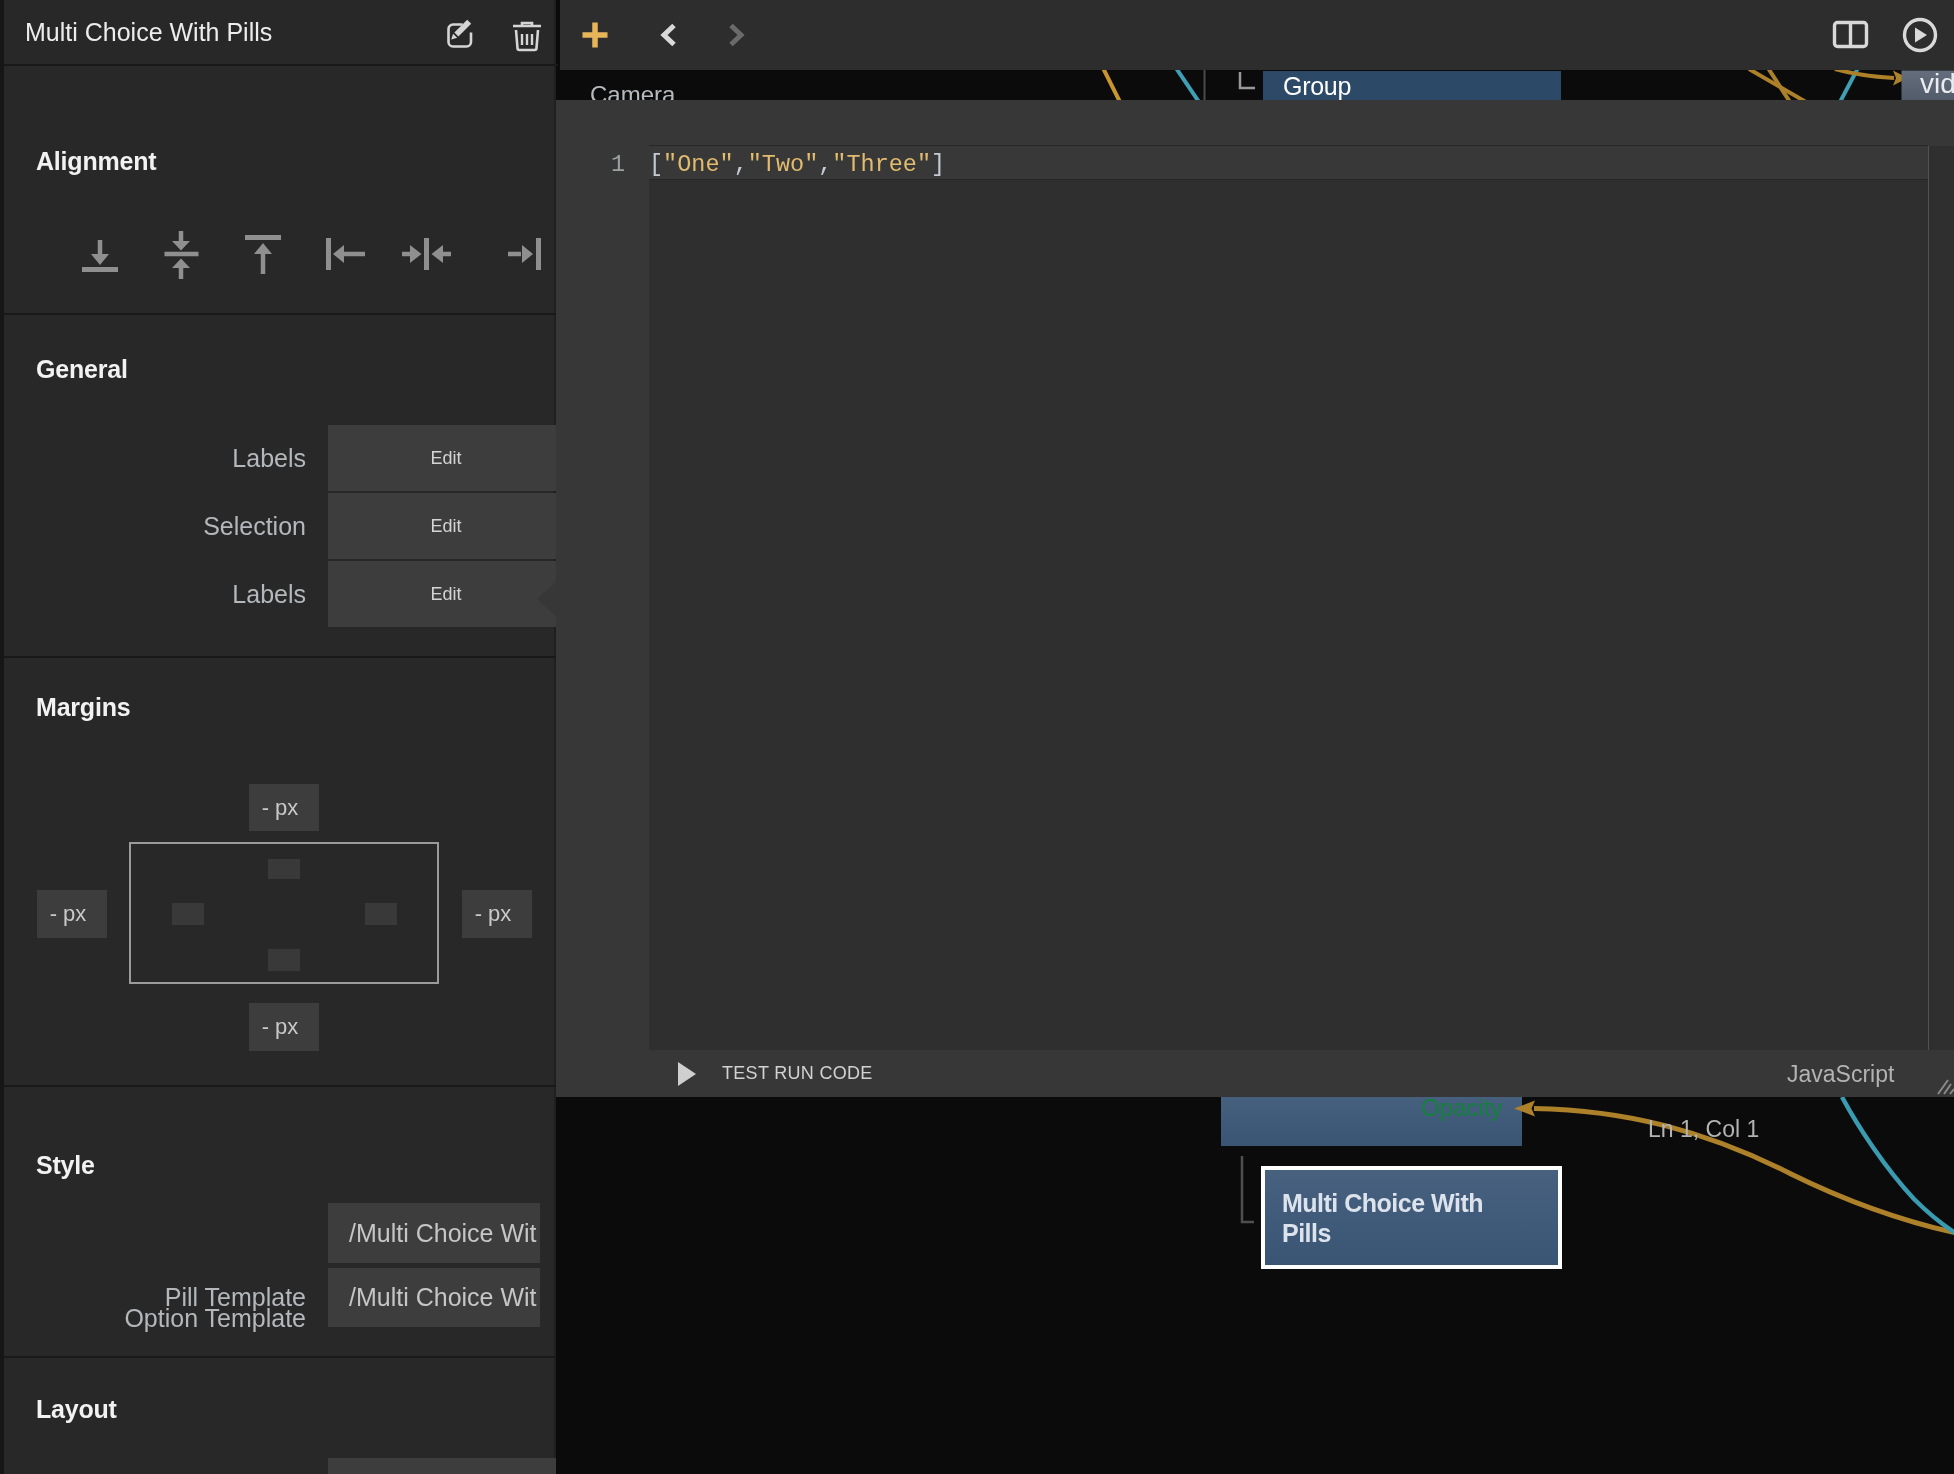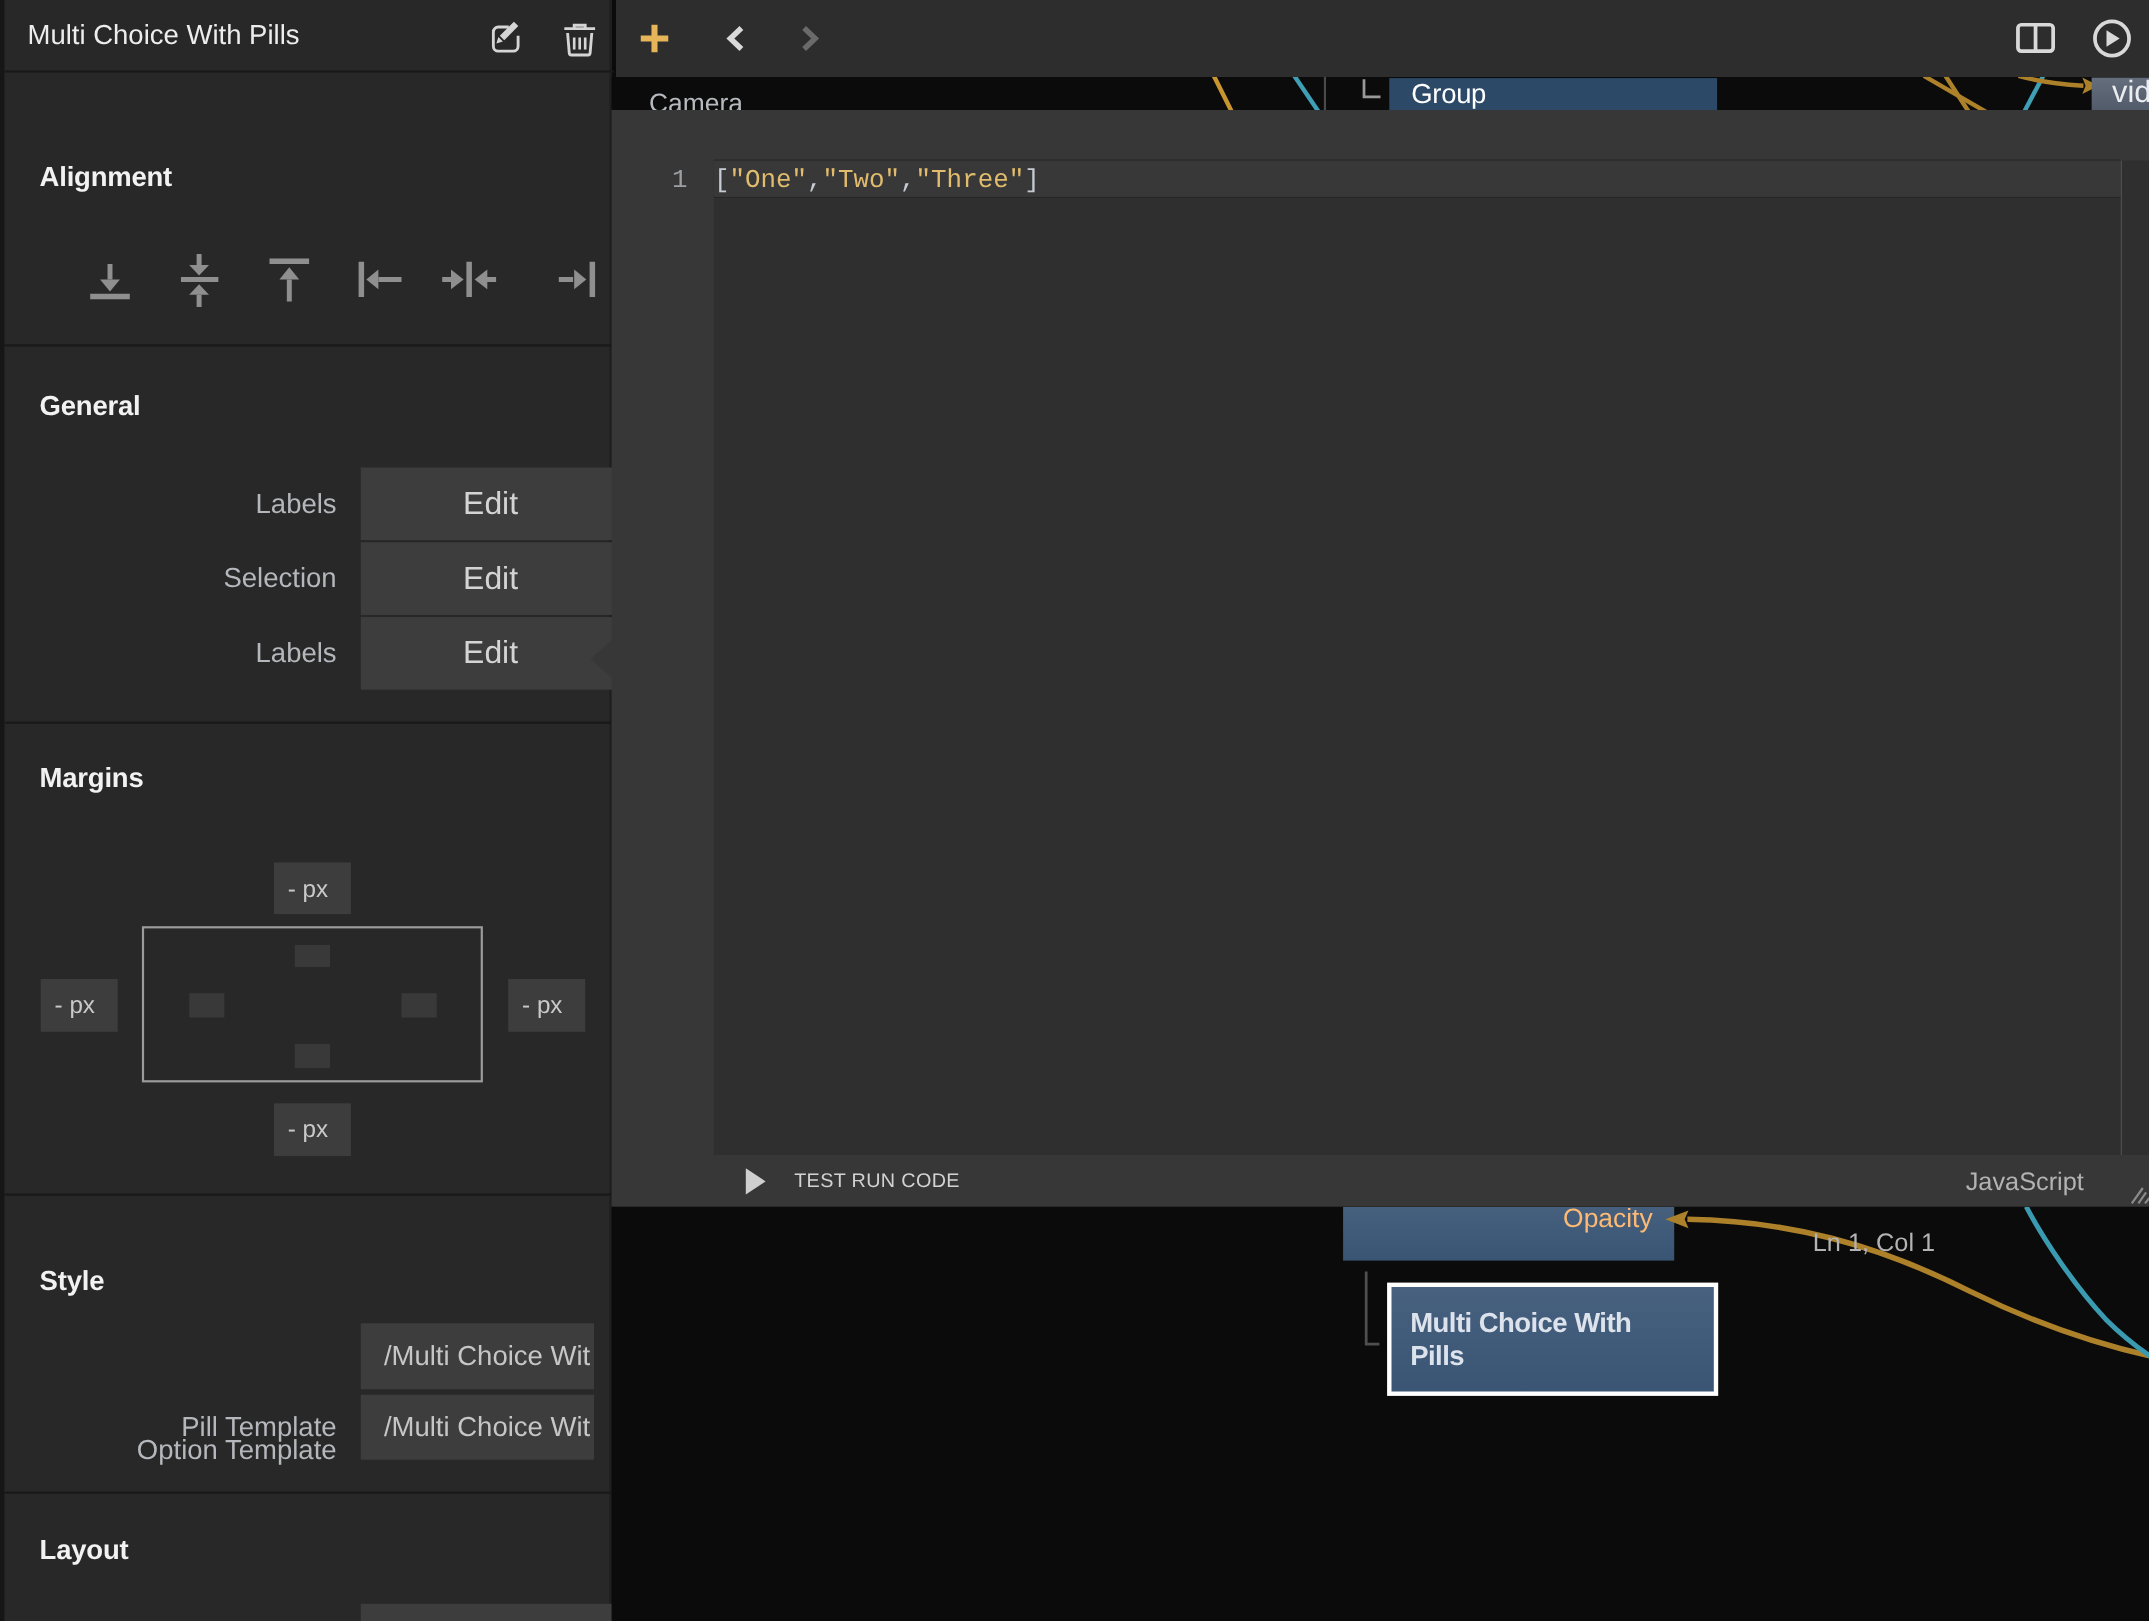--- a/index.html
+++ b/index.html
@@ -8,21 +8,21 @@
   .abs { position:absolute; }
   #root { position:relative; width:1954px; height:1474px; background:#0b0b0b;padding-left:29px; }
 
   
   #panel { left:0; top:0; width:556px; height:1474px; background:#282828;
     border-left:4px solid #161616; border-right:2px solid #1f1f1f; }
   .sep { position:absolute; left:0; width:554px; height:2px; background:#191919; }
   .h1 { position:absolute; font-size:25px; font-weight:bold; letter-spacing:-0.2px; color:#f2f2f2; }
   .lbl { position:absolute; font-size:25px; color:#b4b7bb; text-align:right; width:280px; left:22px; }
   .btn { position:absolute; left:324px; width:236px; background:#3d3d3d; color:#d4d4d4;
-    font-size:29px; display:flex; align-items:center; justify-content:center; }
+    font-size:18px; display:flex; align-items:center; justify-content:center; }
   .valbox { position:absolute; left:324px; width:212px; background:#3d3d3d; color:#c6c6c6;
     font-size:25px; display:flex; align-items:center; overflow:hidden; white-space:nowrap;
     padding-left:21px; }
   .pxbox { position:absolute; width:70px; height:48px; background:#3d3d3d; color:#c9c9c9;
     font-size:22px; display:flex; align-items:center; justify-content:center; padding-right:8px; }
   .insq { position:absolute; background:#393939; }
 
   
   #popover { left:556px; top:100px; width:1398px; height:997px; background:#373737; }
   #codearea { position:absolute; left:93px; top:46px; width:1305px; height:904px; background:#2f2f2f; }
@@ -30,21 +30,21 @@
     border-top:1px solid #262626; border-bottom:1px solid #262626; }
   #vline { position:absolute; left:1372px; top:46px; width:1px; height:904px; background:#525252; }
   .mono { font-family:"Liberation Mono", monospace; font-size:23.5px; }
   #ptr { position:absolute; left:-19px; top:482px; width:0; height:0;
     border-top:17px solid transparent; border-bottom:17px solid transparent;
     border-right:19px solid #373737; }
 
   
   #toolbar { left:560px; top:0; width:1394px; height:70px; background:#2d2d2d; }
 
-  .nodetext { position:absolute; color:#fdba74; font-size:23px; font-weight:500; }
+  .nodetext { position:absolute; color:#15803d; font-size:23px; font-weight:500; }
 </style>
 </head>
 <body>
 <div id="root">
 
   <div class="abs" id="panel">
 
     <div class="abs" style="left:21px; top:18px; font-size:25px; color:#ededed; font-weight:400;">Multi Choice With Pills</div>
     <svg class="abs" width="120" height="40" viewBox="0 0 120 40" style="left:436px; top:14px;" fill="none">
 

